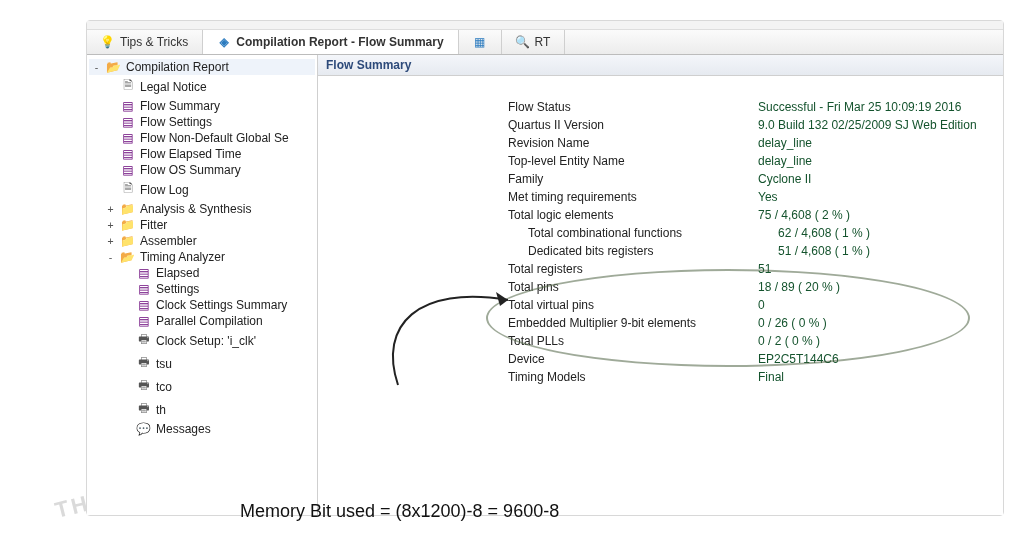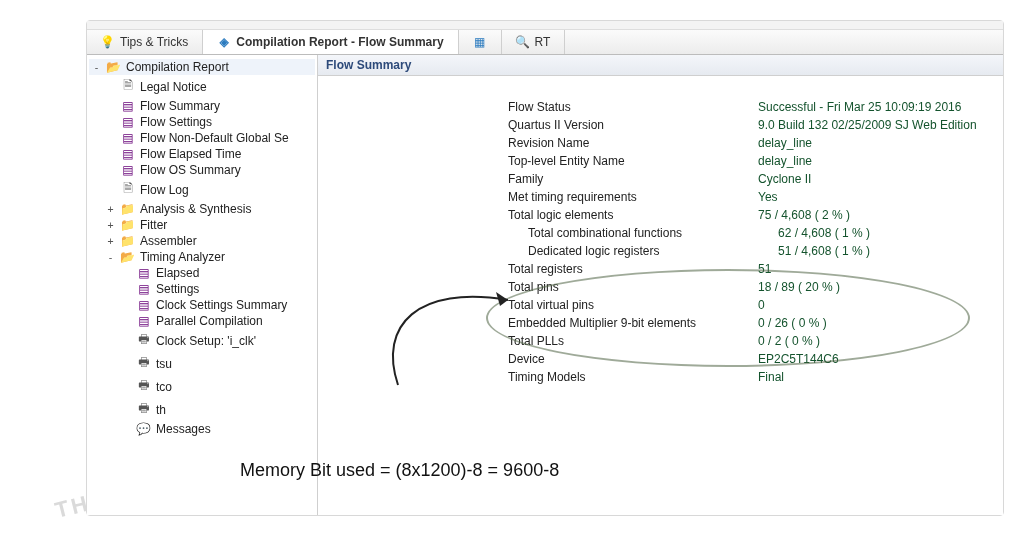--- a/index.html
+++ b/index.html
@@ -213,21 +213,21 @@
             </div>
           <div class="row">
               <span class="k">Total logic elements</span>
               <span class="v">75 / 4,608 ( 2 % )</span>
             </div>
           <div class="row">
               <span class="k indent">Total combinational functions</span>
               <span class="v">62 / 4,608 ( 1 % )</span>
             </div>
           <div class="row">
-              <span class="k indent">Dedicated logic registers</span>
+              <span class="k indent">Dedicated bits registers</span>
               <span class="v">51 / 4,608 ( 1 % )</span>
             </div>
           <div class="row">
               <span class="k">Total registers</span>
               <span class="v">51</span>
             </div>
           <div class="row">
               <span class="k">Total pins</span>
               <span class="v">18 / 89 ( 20 % )</span>
             </div>
@@ -255,14 +255,14 @@
 
         <div class="ellipse" style="left:168px;top:214px;width:480px;height:94px"></div>
         <svg class="arrow" style="left:40px;top:210px;width:160px;height:130px" viewBox="0 0 160 130">
           <path d="M40,120 C20,60 60,20 150,35" fill="none" stroke="#222" stroke-width="2"></path>
           <path d="M150,35 l-12,-8 l4,14 z" fill="#222"></path>
         </svg>
       </div>
     </div>
   </div>
 
-  <div class="memlabel" style="left:240px;top:460px">Memory Bit used = (8x1200)-8 = 9600-8</div>
+  <div class="memlabel" style="left:240px;top:501px">Memory Bit used = (8x1200)-8 = 9600-8</div>
 </div>
 
 </body></html>

